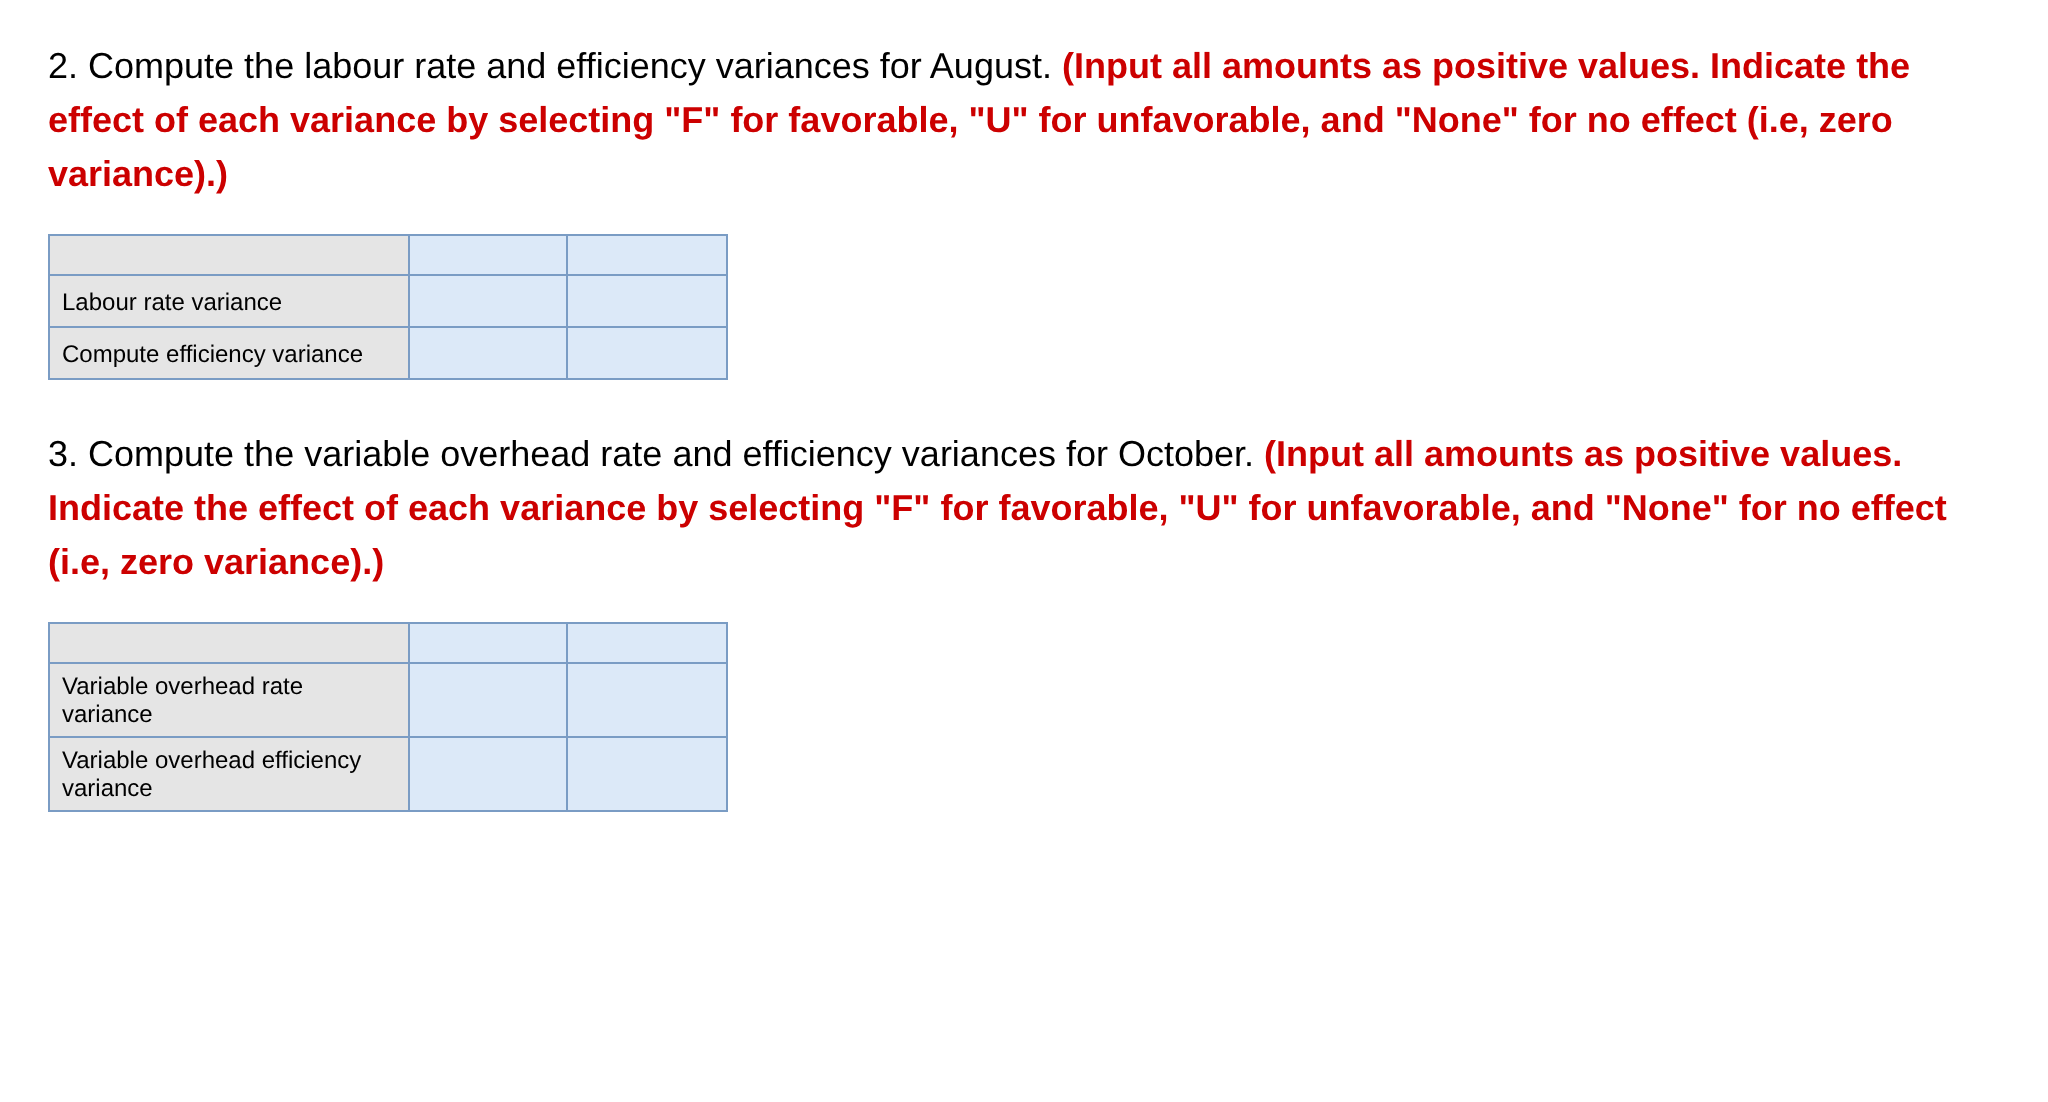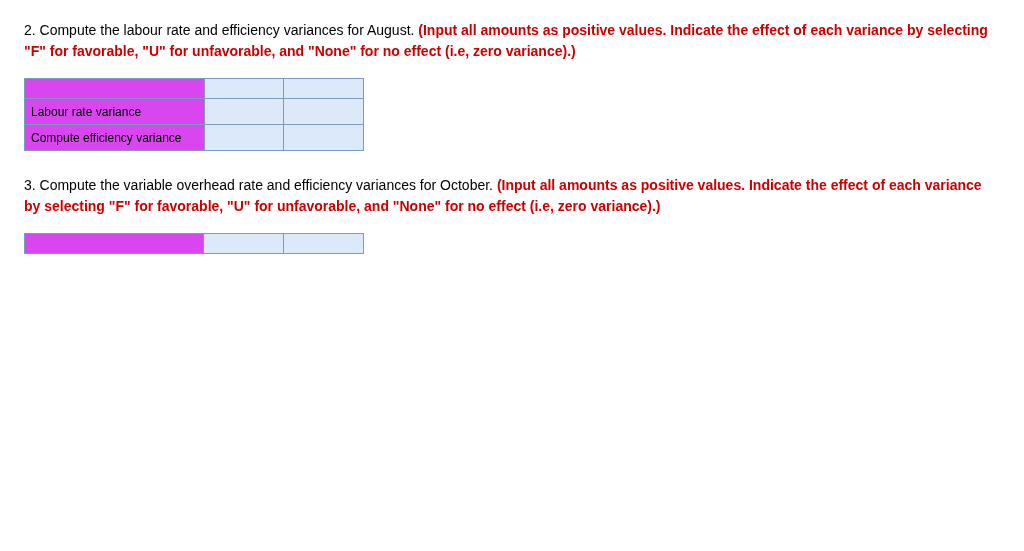--- a/index.html
+++ b/index.html
@@ -16,21 +16,21 @@
       padding: 20px 24px;
       width: 1024px;
       min-height: 551px;
     }
 
     .section {
       margin-bottom: 24px;
     }
 
     .question-text {
-      font-size: 14px;
+      font-size: 18px;
       line-height: 1.5;
       margin-bottom: 16px;
     }
 
     .question-text .normal {
       color: #000;
     }
 
     .question-text .bold-red {
       color: #cc0000;
@@ -45,21 +45,21 @@
     .variance-table td {
       border: 1px solid #7a9cc4;
       padding: 4px 6px;
       height: 26px;
     }
 
     .variance-table td.label-cell {
       width: 180px;
       font-size: 12px;
       color: #000;
-      background: #d946ef;
+      background: #e5e5e5;
     }
 
     .variance-table td.input-cell {
       width: 80px;
       background: #dce9f8;
     }
 
     .variance-table td.dropdown-cell {
       width: 80px;
       background: #dce9f8;
@@ -136,16 +136,34 @@
   <div class="table-wrapper">
     <table class="variance-table">
       <thead>
         <tr>
           <td class="label-cell"></td>
           <td class="input-cell"></td>
           <td class="dropdown-cell"></td>
         </tr>
       </thead>
       <tbody>
+        <tr>
+          <td class="label-cell">Variable overhead rate variance</td>
+          <td class="input-cell">
+            <input class="input-field" type="text" value="" style="">
+          </td>
+          <td class="dropdown-cell">
+            <input class="input-field" type="text" value="" style="">
+          </td>
+        </tr>
+        <tr>
+          <td class="label-cell">Variable overhead efficiency variance</td>
+          <td class="input-cell">
+            <input class="input-field" type="text" value="" style="">
+          </td>
+          <td class="dropdown-cell">
+            <input class="input-field" type="text" value="" style="">
+          </td>
+        </tr>
       </tbody>
     </table>
   </div>
 </div>
 
 </body></html>

